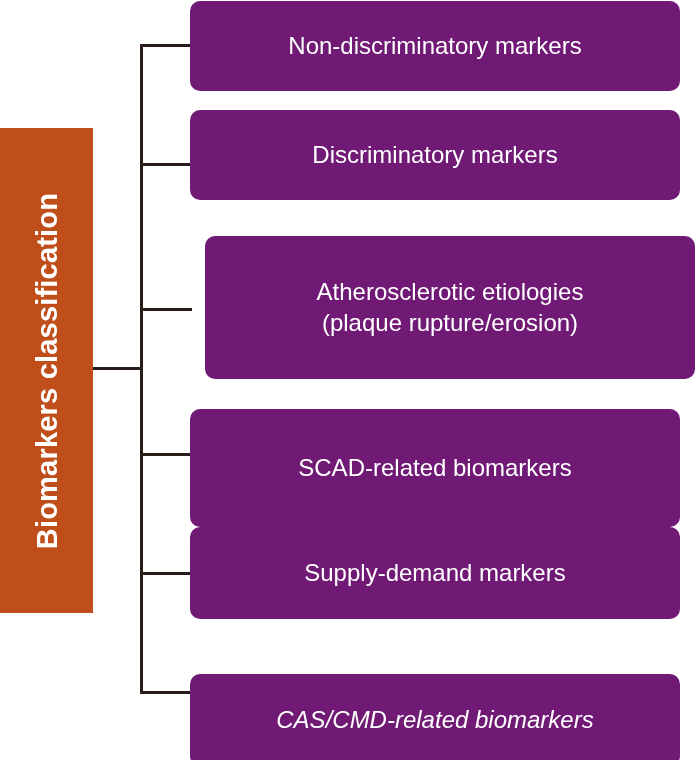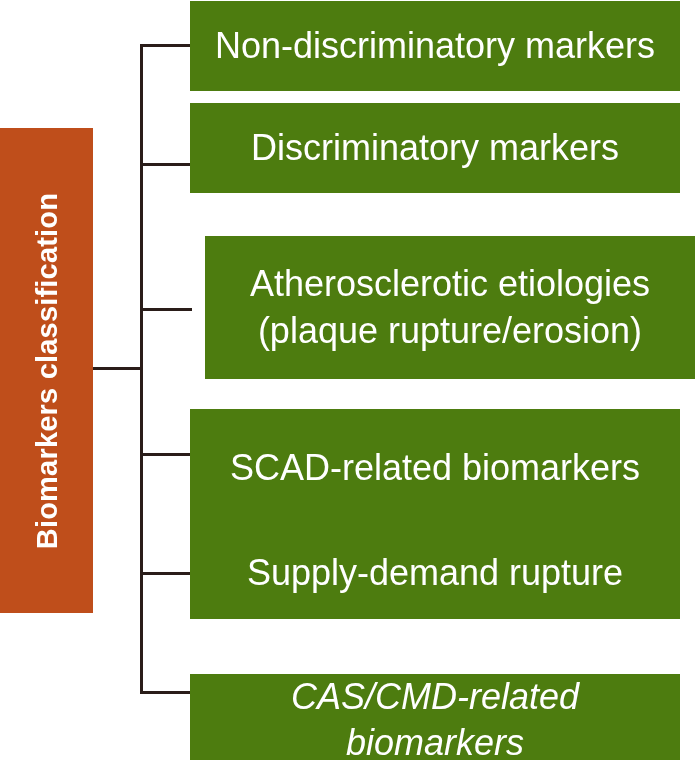--- a/index.html
+++ b/index.html
@@ -43,31 +43,32 @@
     font-weight: bold;
     letter-spacing: 0.2px;
     line-height: 1;
   }
 
   
   .node {
     position: absolute;
     left: 190px;
     width: 490px;
-    background: #4d7c0f;
+    background: #701a75;
     color: #ffffff;
     display: flex;
     align-items: center;
     justify-content: center;
     text-align: center;
-    font-size: 36px;
+    font-size: 24px;
     font-weight: normal;
     line-height: 1.28;
     box-sizing: border-box;
     padding: 0 10px;
+    border-radius: 10px;
   }
   .node-label { display: block; white-space: pre-line; }
 
   
   .conn {
     position: absolute;
     background: #2a1d19;
   }
   .conn.h { height: 3px; }
   .conn.v { width: 3px; }
@@ -88,34 +89,34 @@
   <div class="conn h" style="left:140px; top:163px; width:52px;"></div>
   <div class="conn h" style="left:140px; top:308px; width:52px;"></div>
   <div class="conn h" style="left:140px; top:453px; width:52px;"></div>
   <div class="conn h" style="left:140px; top:572px; width:52px;"></div>
   <div class="conn h" style="left:140px; top:691px; width:52px;"></div>
 
   <div class="node" style="top:1px; height:90px;">
     <span class="node-label">Non-discriminatory markers</span>
   </div>
 
-  <div class="node" style="top:103px; height:90px;">
+  <div class="node" style="top:110px; height:90px;">
     <span class="node-label">Discriminatory markers</span>
   </div>
 
   <div class="node" style="top:236px; height:143px;margin-left:15px;">
     <span class="node-label">Atherosclerotic etiologies
 (plaque rupture/erosion)</span>
   </div>
 
   <div class="node" style="top:409px; height:118px;">
     <span class="node-label">SCAD-related biomarkers</span>
   </div>
 
   <div class="node" style="top:527px; height:92px;">
-    <span class="node-label">Supply-demand rupture</span>
+    <span class="node-label">Supply-demand markers</span>
   </div>
 
   <div class="node" style="top:674px; height:92px;font-style:italic;">
     <span class="node-label">CAS/CMD-related biomarkers</span>
   </div>
 
 </div>
 
 </body></html>

